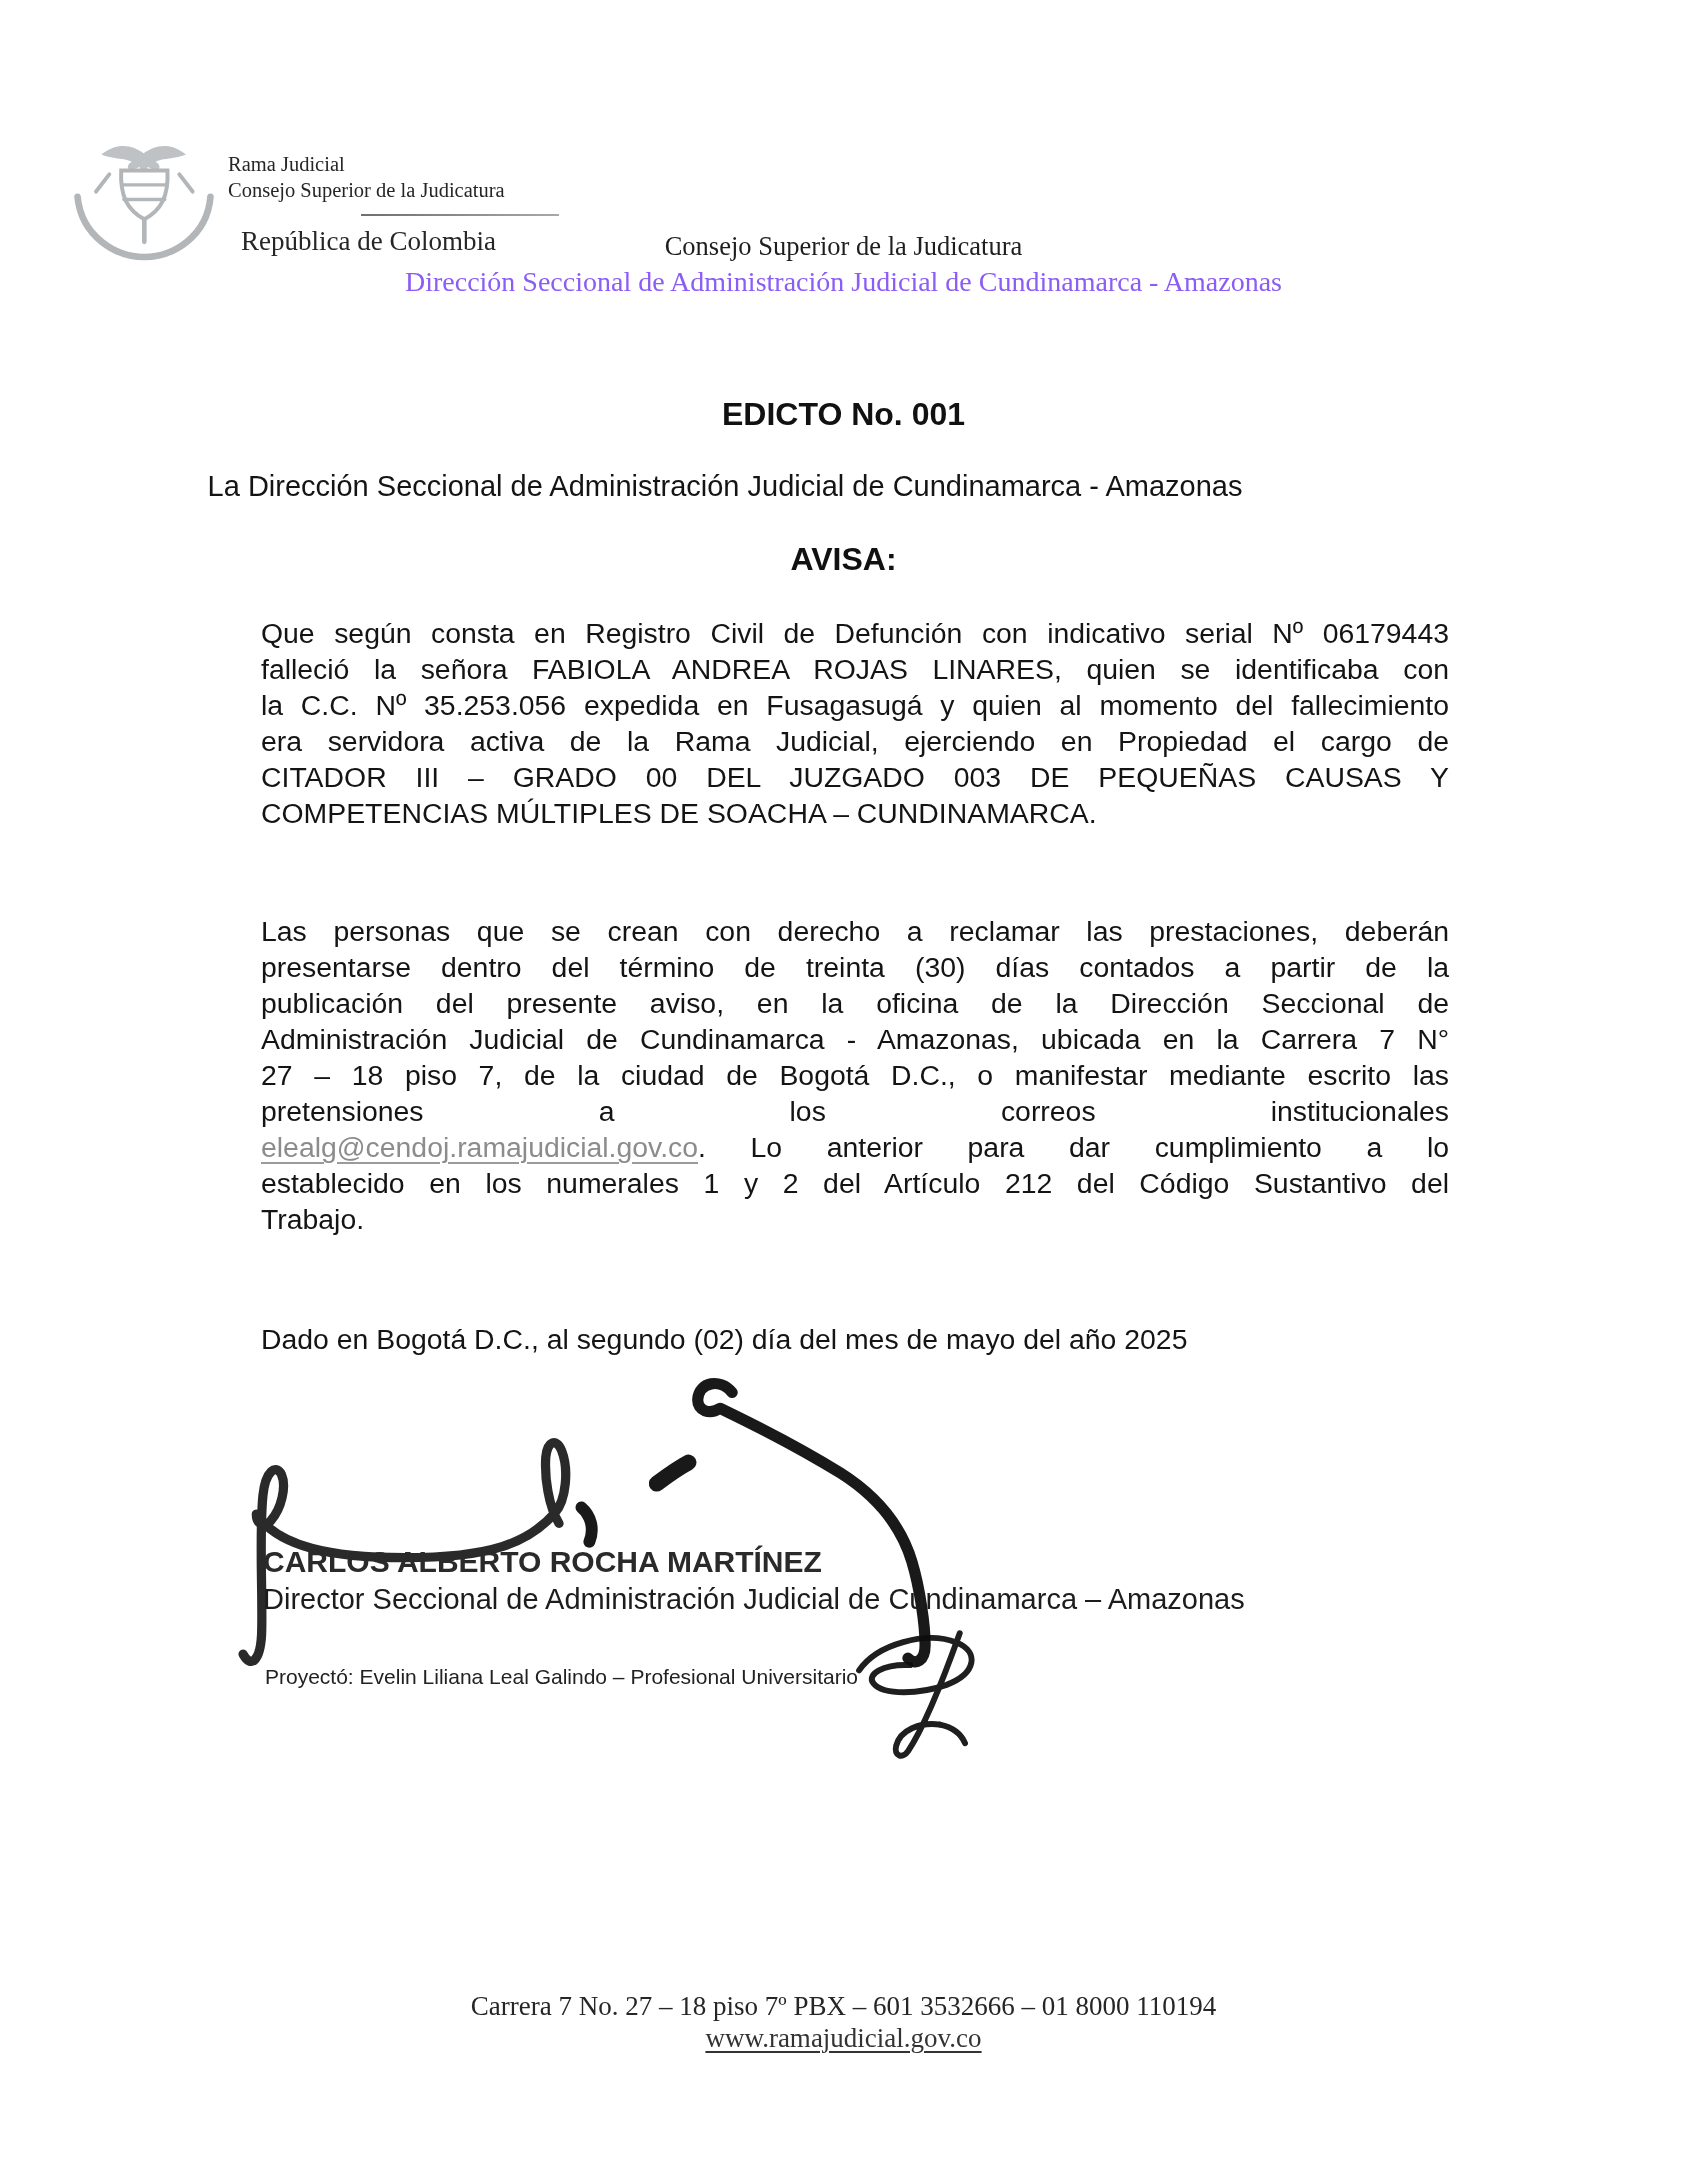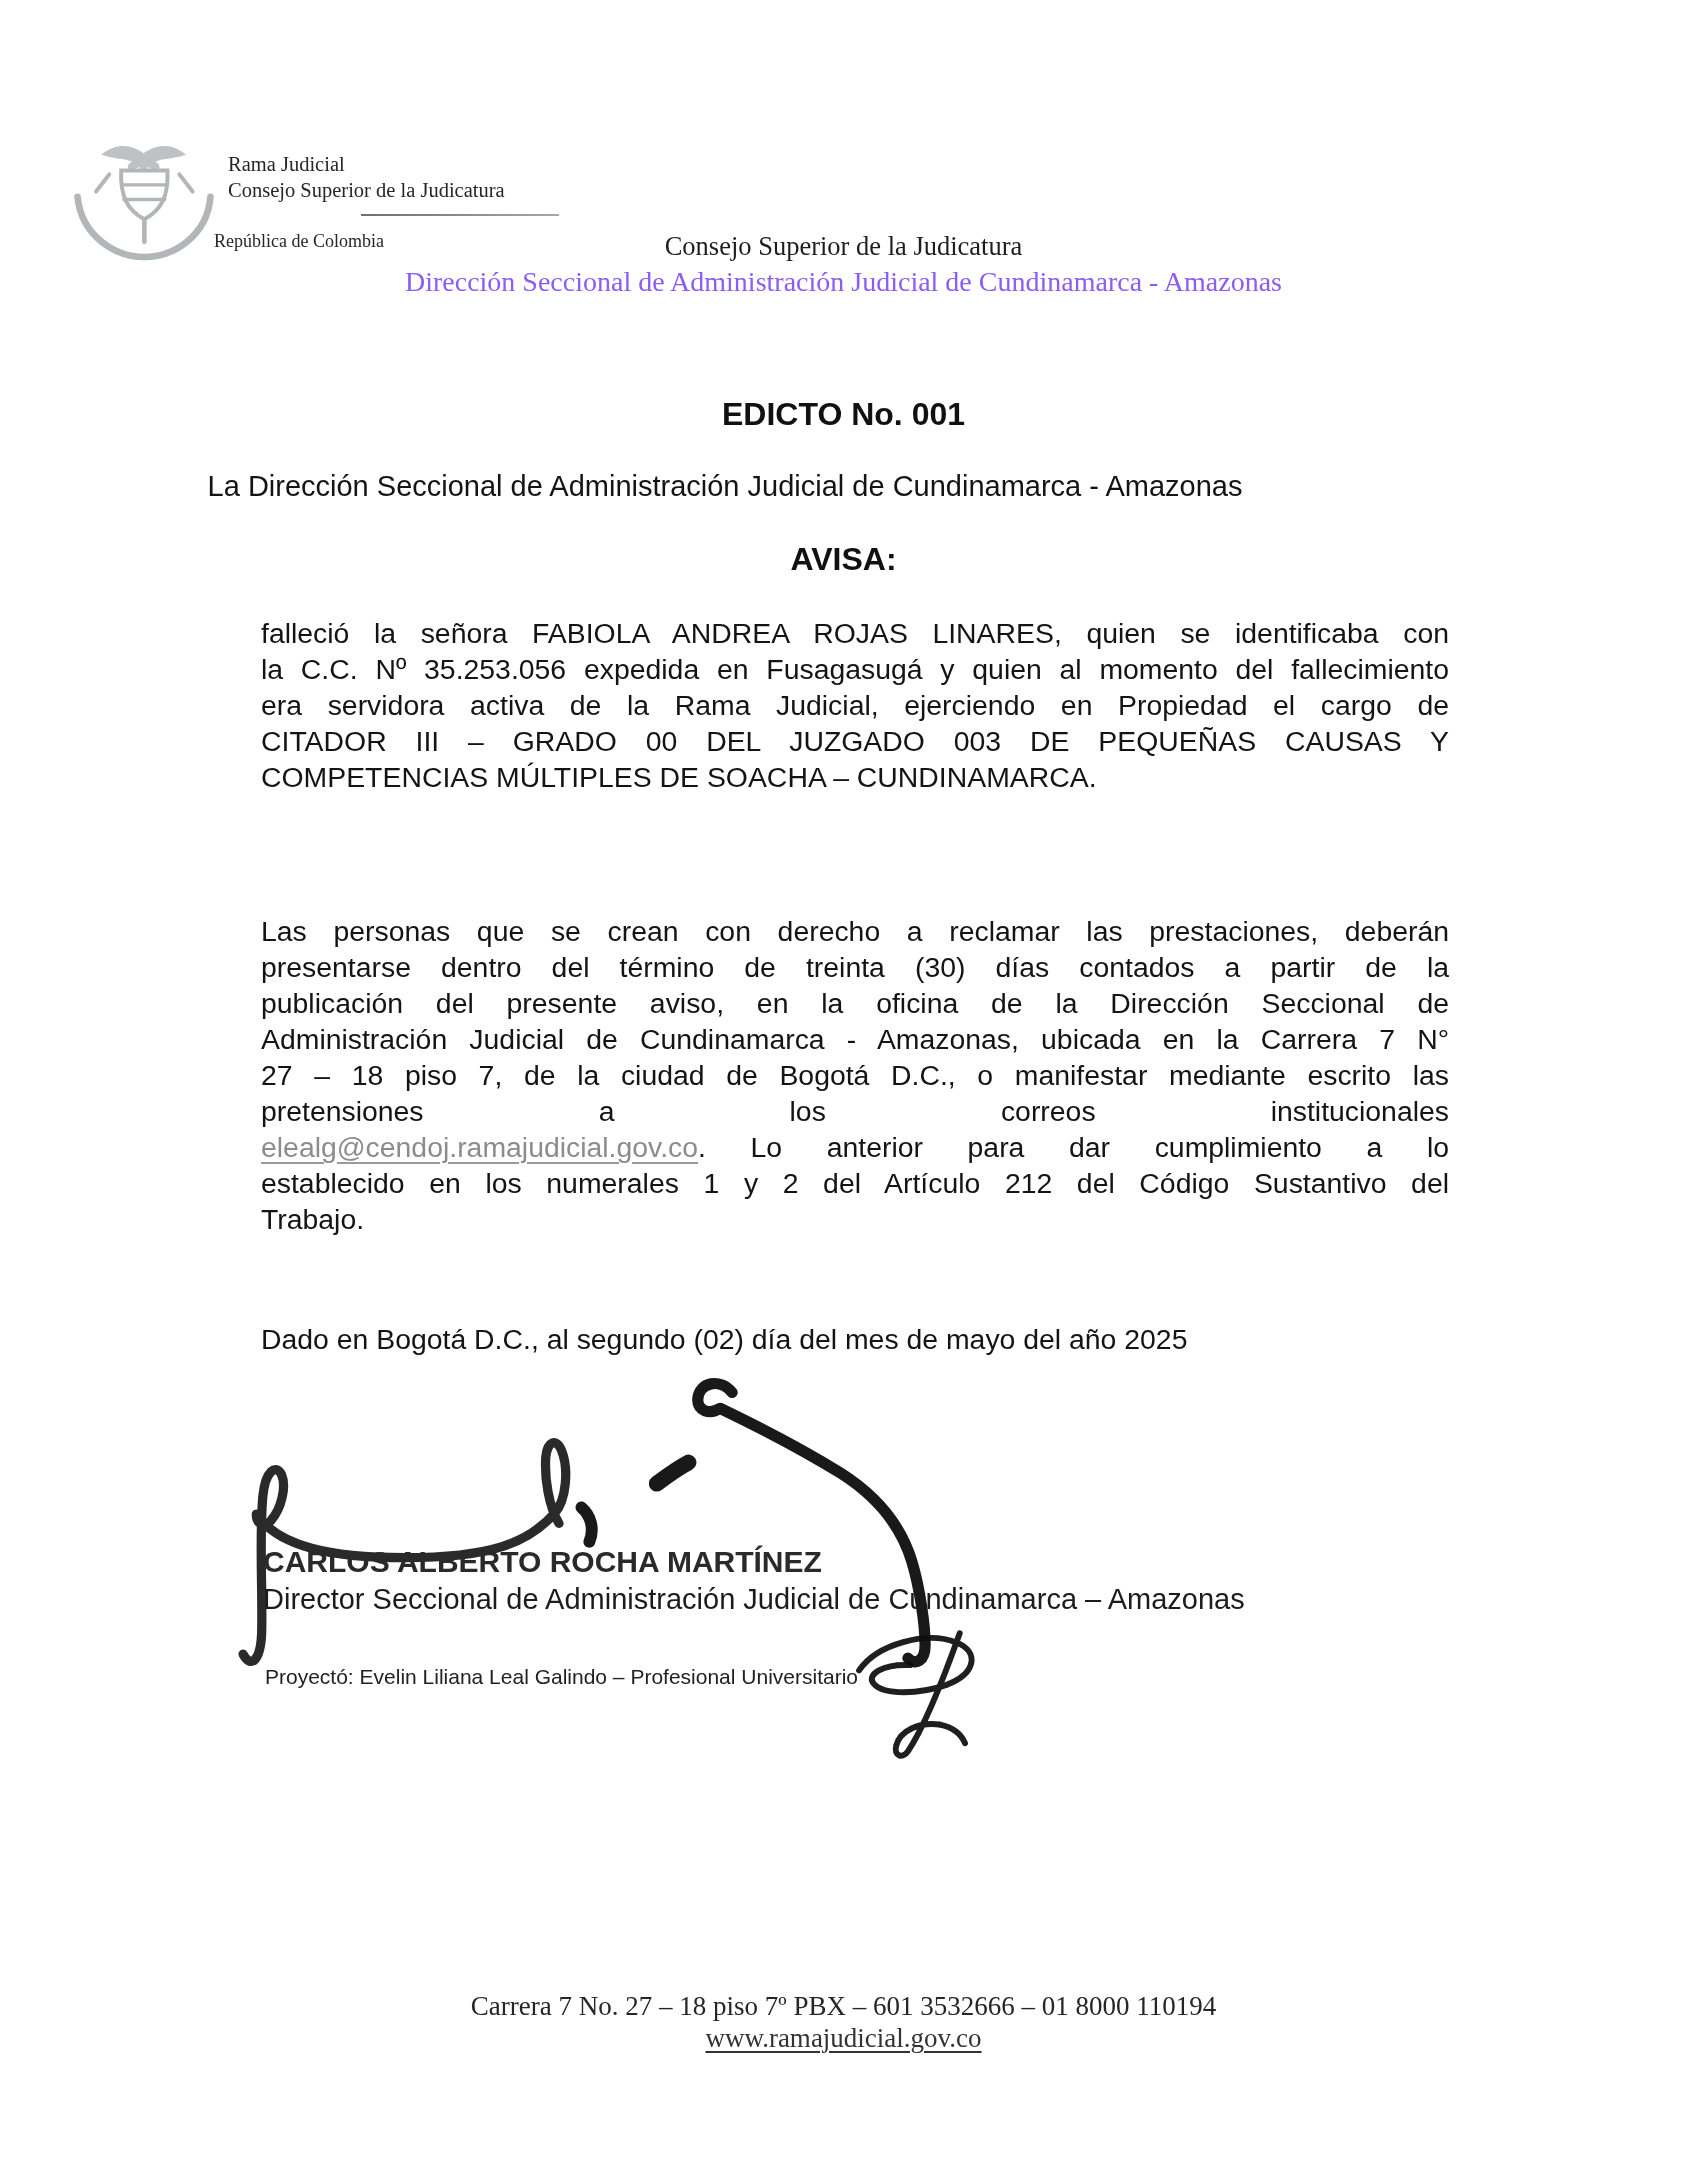--- a/index.html
+++ b/index.html
@@ -5,21 +5,21 @@
   html,body{margin:0;padding:0;background:#ffffff;}
   .sheet{position:relative;width:1687px;height:2183px;background:#ffffff;overflow:hidden;
          font-family:"Liberation Sans",sans-serif;color:#161616;}
   .abs{position:absolute;}
   
   .lh-left{font-family:"Liberation Serif",serif;color:#262626;}
   .lh-rama{left:228px;top:152px;font-size:20.5px;line-height:25px;}
   .lh-consejo{left:228px;top:178px;font-size:20.5px;line-height:25px;}
   .lh-divider{left:361px;top:214px;width:198px;height:2px;
               background:linear-gradient(90deg,#6f6f6f,#a8a8a8);}
-  .lh-republica{left:214px;top:228px;font-size:18px;line-height:26.5px;}
+  .lh-republica{left:241px;top:228px;font-size:27px;line-height:26.5px;}
   .lh-center1{left:0;top:232px;width:1687px;text-align:center;
               font-family:"Liberation Serif",serif;font-size:26.5px;line-height:29px;color:#1e1e1e;}
   .lh-center2{left:0;top:267px;width:1687px;text-align:center;
               font-family:"Liberation Serif",serif;font-size:28px;line-height:30px;color:#8b5cf6;}
   
   .doc-title{left:0;top:398px;width:1687px;text-align:center;font-size:32px;font-weight:bold;line-height:33px;color:#111;}
   .doc-issuer{left:0;top:470px;width:1450px;text-align:center;font-size:29px;line-height:33px;color:#141414;}
   .doc-avisa{left:0;top:543px;width:1687px;text-align:center;font-size:32px;font-weight:bold;line-height:33px;color:#111;}
   
   .body-block{left:261px;width:1188px;font-size:28.4px;line-height:36px;color:#141414;}
@@ -68,20 +68,21 @@
   <div class="abs lh-left lh-republica">República de Colombia</div>
 
   <div class="abs lh-center1">Consejo Superior de la Judicatura</div>
   <div class="abs lh-center2">Dirección Seccional de Administración Judicial de Cundinamarca - Amazonas</div>
 
   <div class="abs doc-title">EDICTO No. 001</div>
   <div class="abs doc-issuer">La Dirección Seccional de Administración Judicial de Cundinamarca - Amazonas</div>
   <div class="abs doc-avisa">AVISA:</div>
 
   <div class="abs body-block p1">
+      <div class="bline"><span>Que según consta en Registro Civil de Defunción con indicativo serial Nº 06179443</span></div>
       <div class="bline"><span>falleció la señora FABIOLA ANDREA ROJAS LINARES, quien se identificaba con</span></div>
       <div class="bline"><span>la C.C. Nº 35.253.056 expedida en Fusagasugá y quien al momento del fallecimiento</span></div>
       <div class="bline"><span>era servidora activa de la Rama Judicial, ejerciendo en Propiedad el cargo de</span></div>
       <div class="bline"><span>CITADOR III – GRADO 00 DEL JUZGADO 003 DE PEQUEÑAS CAUSAS Y</span></div>
       <div class="bline lastline"><span>COMPETENCIAS MÚLTIPLES DE SOACHA – CUNDINAMARCA.</span></div>
     </div>
   <div class="abs body-block p2">
       <div class="bline"><span>Las personas que se crean con derecho a reclamar las prestaciones, deberán</span></div>
       <div class="bline"><span>presentarse dentro del término de treinta (30) días contados a partir de la</span></div>
       <div class="bline"><span>publicación del presente aviso, en la oficina de la Dirección Seccional de</span></div>

